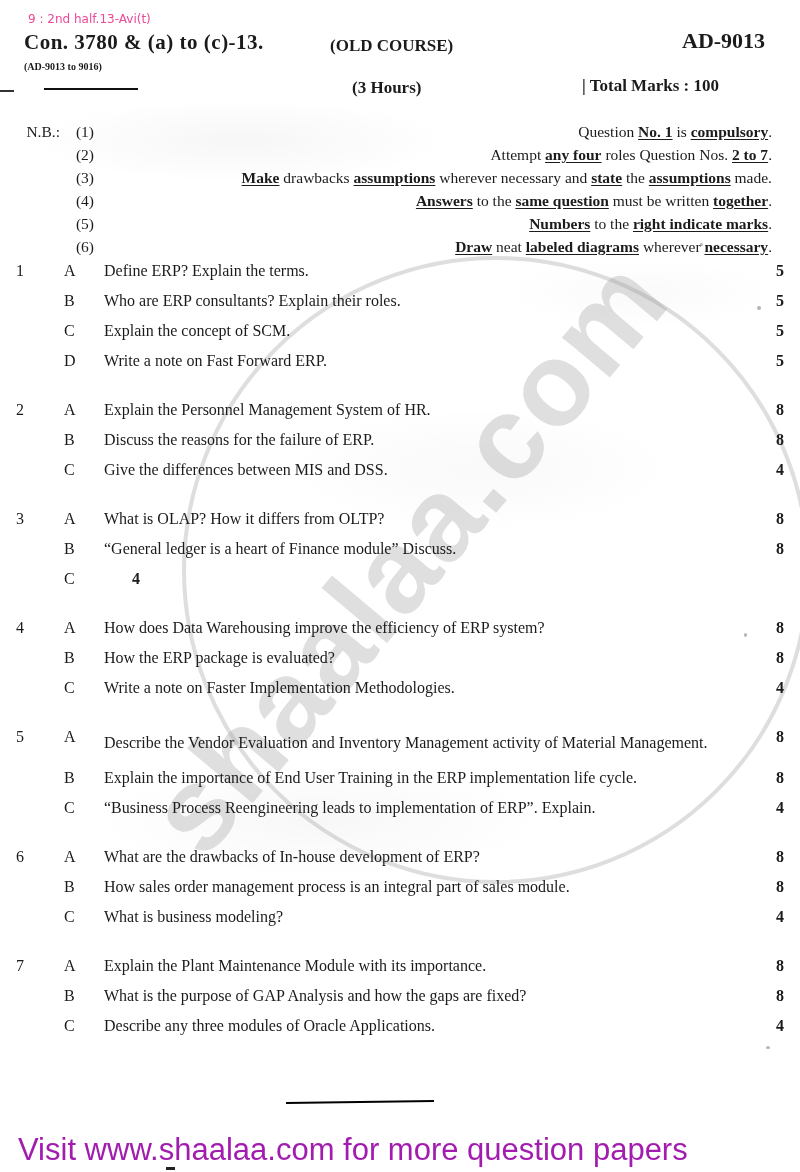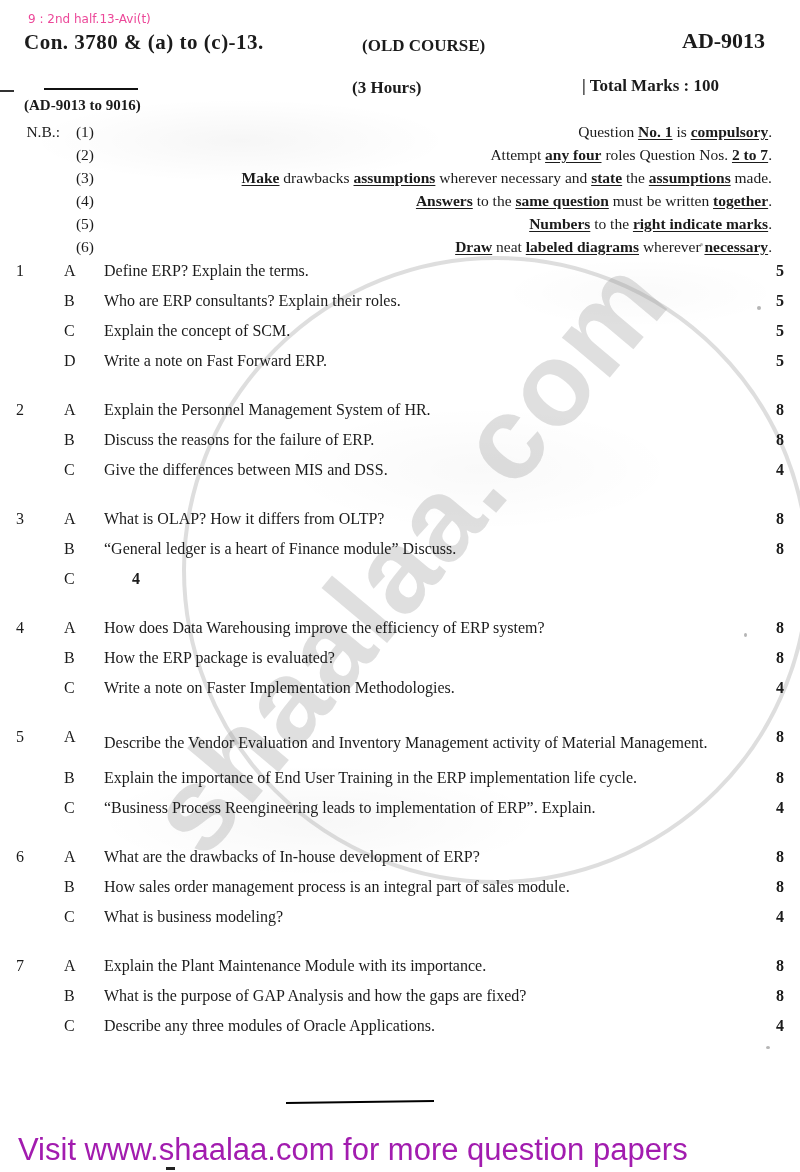--- a/index.html
+++ b/index.html
@@ -25,23 +25,23 @@
       radial-gradient(ellipse 280px 90px at 60% 40%, rgba(0,0,0,0.025), transparent 70%),
       radial-gradient(ellipse 320px 80px at 40% 70%, rgba(0,0,0,0.03), transparent 70%),
       radial-gradient(ellipse 200px 50px at 80% 25%, rgba(0,0,0,0.02), transparent 70%);
     pointer-events: none;
   }
   .txt { position: absolute; white-space: nowrap; }
 
   
   .scan-note  { left: 28px;  top: 12px;  font-family: "DejaVu Sans", sans-serif; font-size: 12px; color: #ec4899; }
   .exam-code  { left: 24px;  top: 30px;  font-size: 21px; font-weight: bold; letter-spacing: 0.5px; }
-  .course-tag { left: 330px; top: 36px;  font-size: 17px; font-weight: bold; margin-left: 32px; }
+  .course-tag { left: 330px; top: 36px;  font-size: 17px; font-weight: bold; }
   .paper-code { left: 682px; top: 28px;  font-size: 22px; font-weight: bold; }
-  .paper-range{ left: 24px;  top: 61px;  font-size: 15px; font-weight: bold; margin-top: 36px; }
+  .paper-range{ left: 24px;  top: 61px;  font-size: 10px; font-weight: bold; }
   .range-underline { position: absolute; left: 44px; top: 88px; width: 94px; height: 2px; background: #111; }
   .margin-dash     { position: absolute; left: 0px;  top: 90px; width: 14px; height: 2px; background: #333; }
   .duration   { left: 352px; top: 78px;  font-size: 17px; font-weight: bold; }
   .total-marks{ left: 582px; top: 76px;  font-size: 17px; font-weight: bold; }
 
   
   .nb-block {
     position: absolute;
     left: 16px; top: 120px; width: 756px;
     font-size: 15.5px; line-height: 23px; text-align: right;

